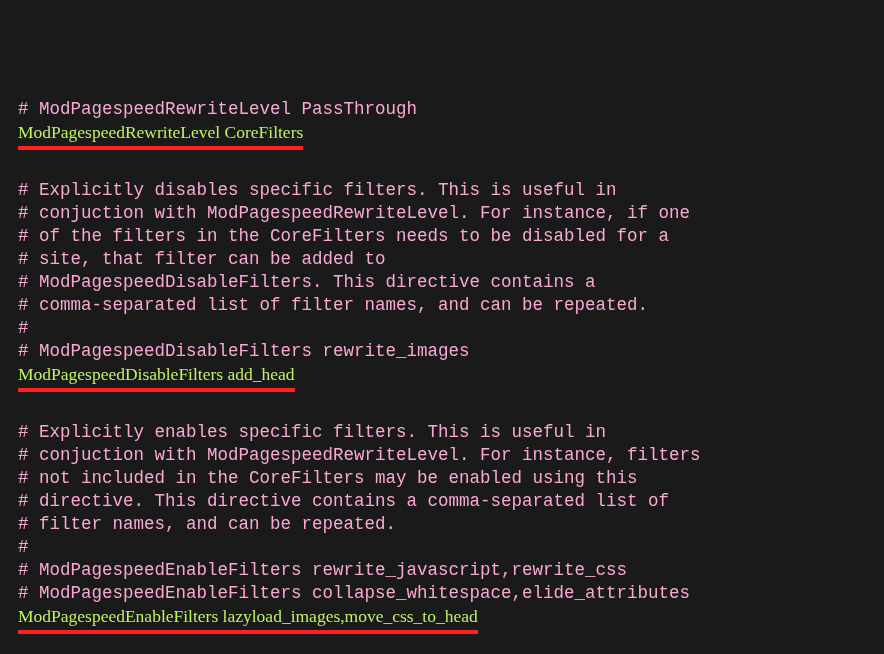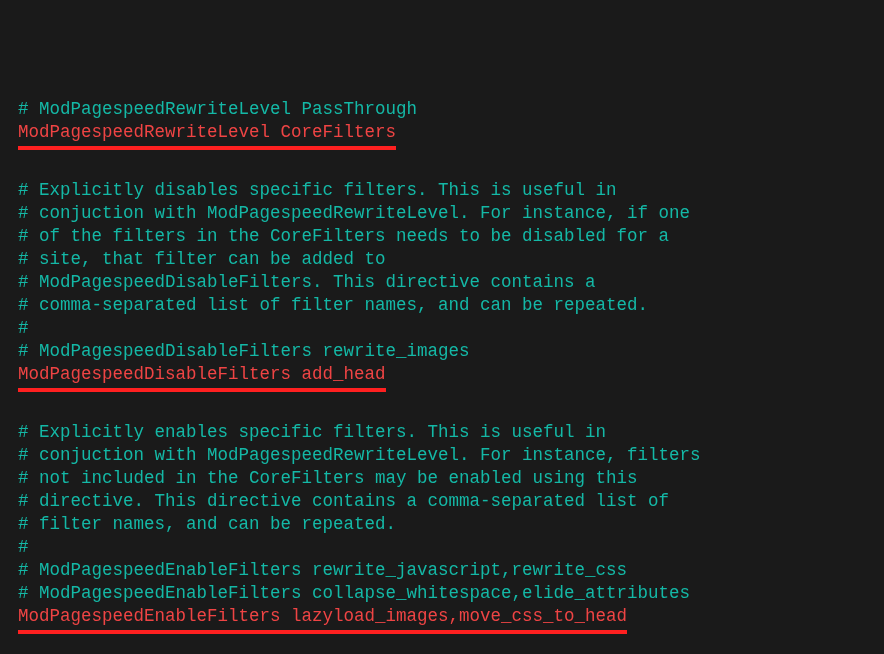--- a/index.html
+++ b/index.html
@@ -8,22 +8,22 @@
     background: #1a1a1a;
     font-family: "Consolas", "Courier New", monospace;
     font-size: 17.5px;
     line-height: 23px;
     white-space: pre;
     overflow: hidden;
     width: 884px;
     height: 654px;
     box-sizing: border-box;
   }
-  .comment { color: #14b8a6; }
-  .directive { color: #ef4444; }
+  .comment { color: #f9a8d4; }
+  .directive { color: #bef264; font-family: Liberation Serif, serif; }
   .underline {
     display: inline-block;
     border-bottom: 4px solid #ff2020;
     padding-bottom: 2px;
     margin-bottom: 6px;
   }
 </style>
 </head>
 <body>
 

